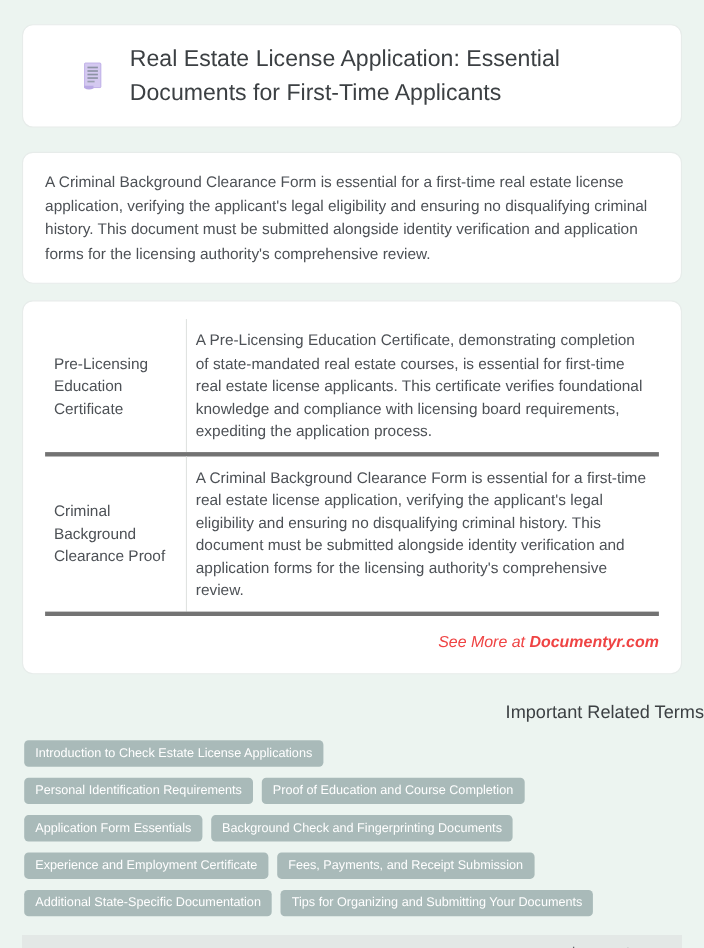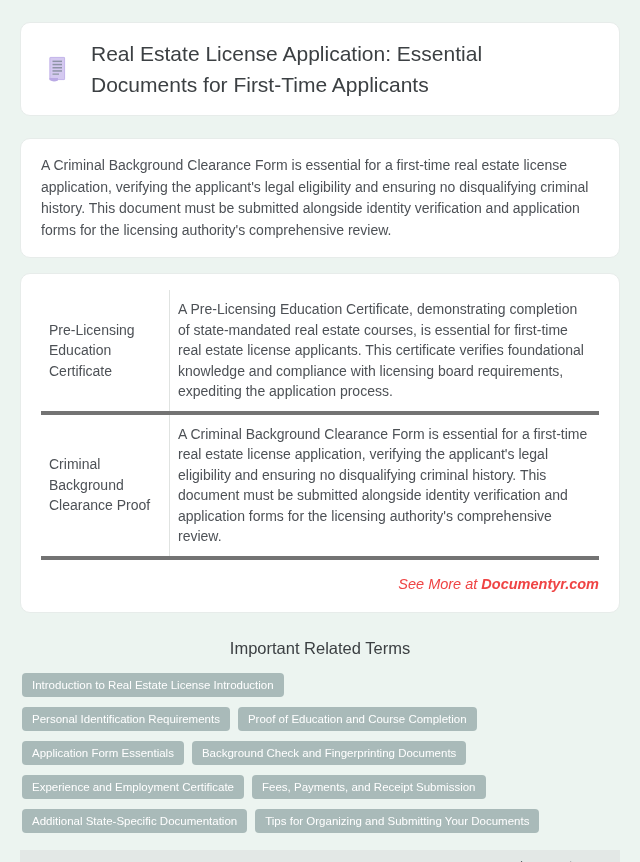--- a/index.html
+++ b/index.html
@@ -20,20 +20,21 @@
     width: 600px;
     margin: 0 auto;
     box-sizing: border-box;
   }
 
   
   .header-card {
     padding: 15px 24px;
     display: flex;
     align-items: center;
+    justify-content: center;
     gap: 22px;
     margin-bottom: 22px;
   }
   .receipt-icon { flex: 0 0 auto; display: inline-flex; }
   h1.page-title {
     margin: 0;
     font-size: 21px;
     line-height: 31px;
     font-weight: 400;
     color: #3c4043;
@@ -71,21 +72,21 @@
     text-align: right;
     font-style: italic;
     font-size: 14.5px;
     color: #ef4444;
     margin: 16px 0 6px 0;
   }
   .see-more .brand { font-weight: 700; }
 
   
   h2.related-heading {
-    text-align: center;
+    text-align: right;
     font-size: 16.5px;
     font-weight: 400;
     color: #3c4043;
     margin: 26px 0 15px 0;
   }
   .tags { margin: 0 18px 0 22px; }
   .tag-row { display: flex; gap: 8px; margin-bottom: 10px; }
   button.tag {
     background: #a9bab9;
     color: #ffffff;
@@ -152,21 +153,21 @@
         </tr>
       </tbody>
     </table>
     <p class="see-more"><span>See More at</span>&nbsp;<span class="brand">Documentyr.com</span></p>
   </section>
 
   <h2 class="related-heading">Important Related Terms</h2>
 
   <div class="tags">
     <div class="tag-row">
-      <button class="tag">Introduction to Real Estate License Introduction</button>
+      <button class="tag">Introduction to Check Estate License Applications</button>
     </div>
     <div class="tag-row">
       <button class="tag">Personal Identification Requirements</button>
       <button class="tag">Proof of Education and Course Completion</button>
     </div>
     <div class="tag-row">
       <button class="tag">Application Form Essentials</button>
       <button class="tag">Background Check and Fingerprinting Documents</button>
     </div>
     <div class="tag-row">

